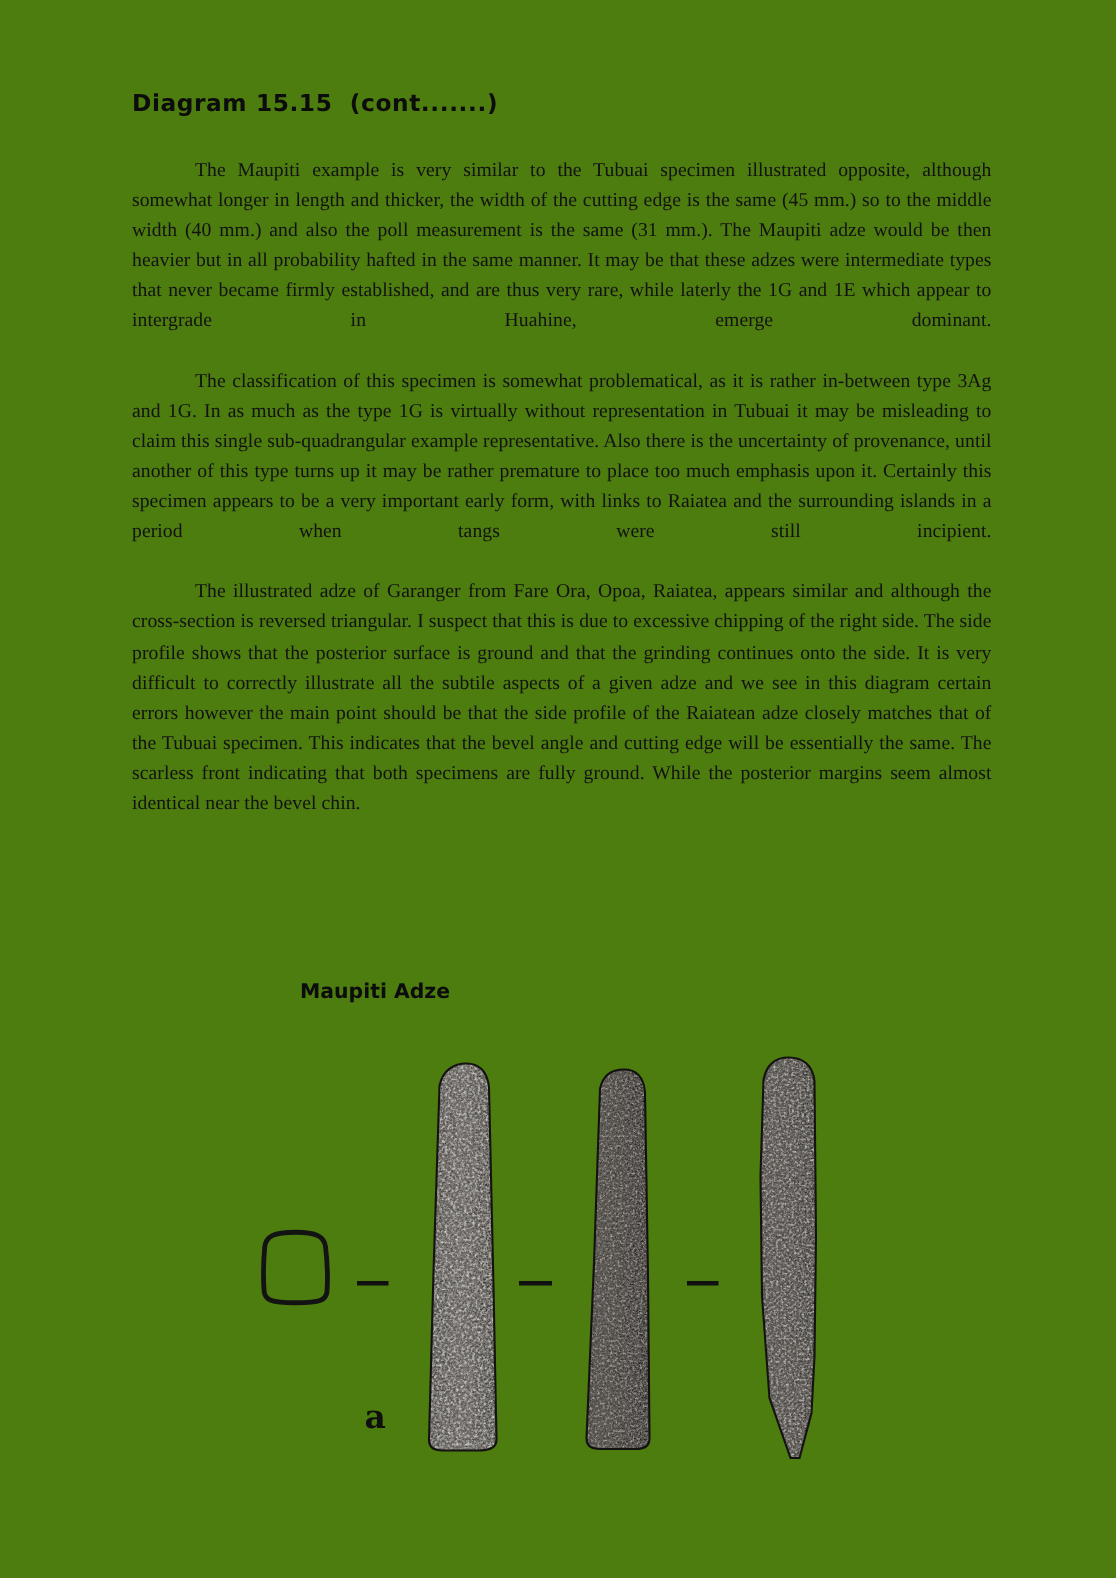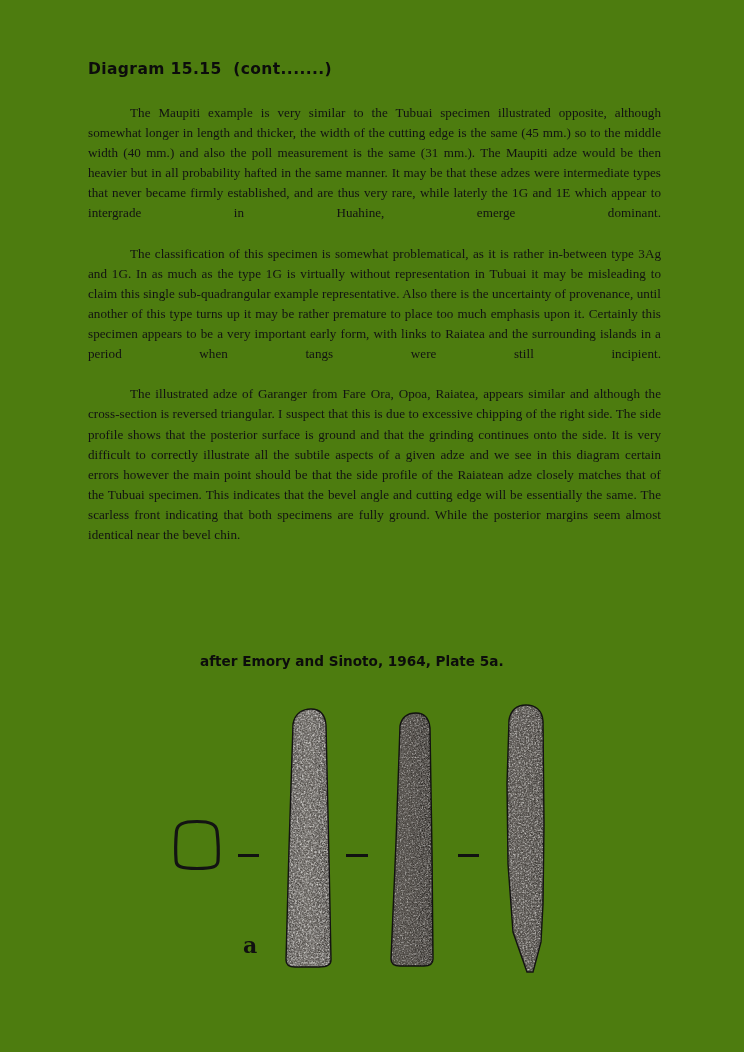--- a/index.html
+++ b/index.html
@@ -134,21 +134,21 @@
 
   <div class="doc-heading">Diagram 15.15  (cont.......)</div>
 
   <div class="body-text">
     <p>The Maupiti example is very similar to the Tubuai specimen illustrated opposite, although somewhat longer in length and thicker, the width of the cutting edge is the same (45 mm.) so to the middle width (40 mm.) and also the poll measurement is the same (31 mm.). The Maupiti adze would be then heavier but in all probability hafted in the same manner. It may be that these adzes were intermediate types that never became firmly established, and are thus very rare, while laterly the 1G and 1E which appear to intergrade in Huahine, emerge dominant.</p>
     <p>The classification of this specimen is somewhat problematical, as it is rather in-between type 3Ag and 1G.  In as much as the type 1G is virtually without representation in Tubuai it may be misleading to claim this single sub-quadrangular example representative.  Also there is the uncertainty of provenance, until another of this type turns up it may be rather premature to place too much emphasis upon it.  Certainly this specimen appears to be a very important early form, with links to Raiatea and the surrounding islands in a period when tangs were still incipient.</p>
     <p class="last-para-nojustify">The illustrated adze of Garanger from Fare Ora, Opoa, Raiatea, appears similar and although the cross-section is reversed triangular. I suspect that this is due to excessive chipping of the right side.  The side profile shows that the posterior surface is ground and that the grinding continues onto the side.  It is very difficult to correctly illustrate all the subtile aspects of a given adze and we see in this diagram certain errors however the main point should be that the side profile of the Raiatean adze closely matches that of the Tubuai specimen.   This indicates that the bevel angle and cutting edge will be essentially the same.  The scarless front indicating that both specimens are fully ground.  While the posterior margins seem almost identical near the bevel chin.</p>
   </div>
 
   <div class="fig-caption">
-    <span class="cap-line">after Emory and Sinoto, 1964, Plate 5a.</span>
+    <span class="cap-line">Maupiti Adze</span>
   </div>
 
   <div class="plate">
 
     <div class="xsection">
       <svg width="54" height="52" viewBox="0 0 54 52">
         <path d="M 6.5 12 C 7.5 5.5 12 2.5 27 2.5 C 41 2.5 46 5.5 47 12
                  C 48.2 22 48.6 33 48 42
                  C 47.6 47.5 44 49.5 27 49.5
                  C 10.5 49.5 6.6 47.5 6.1 42

